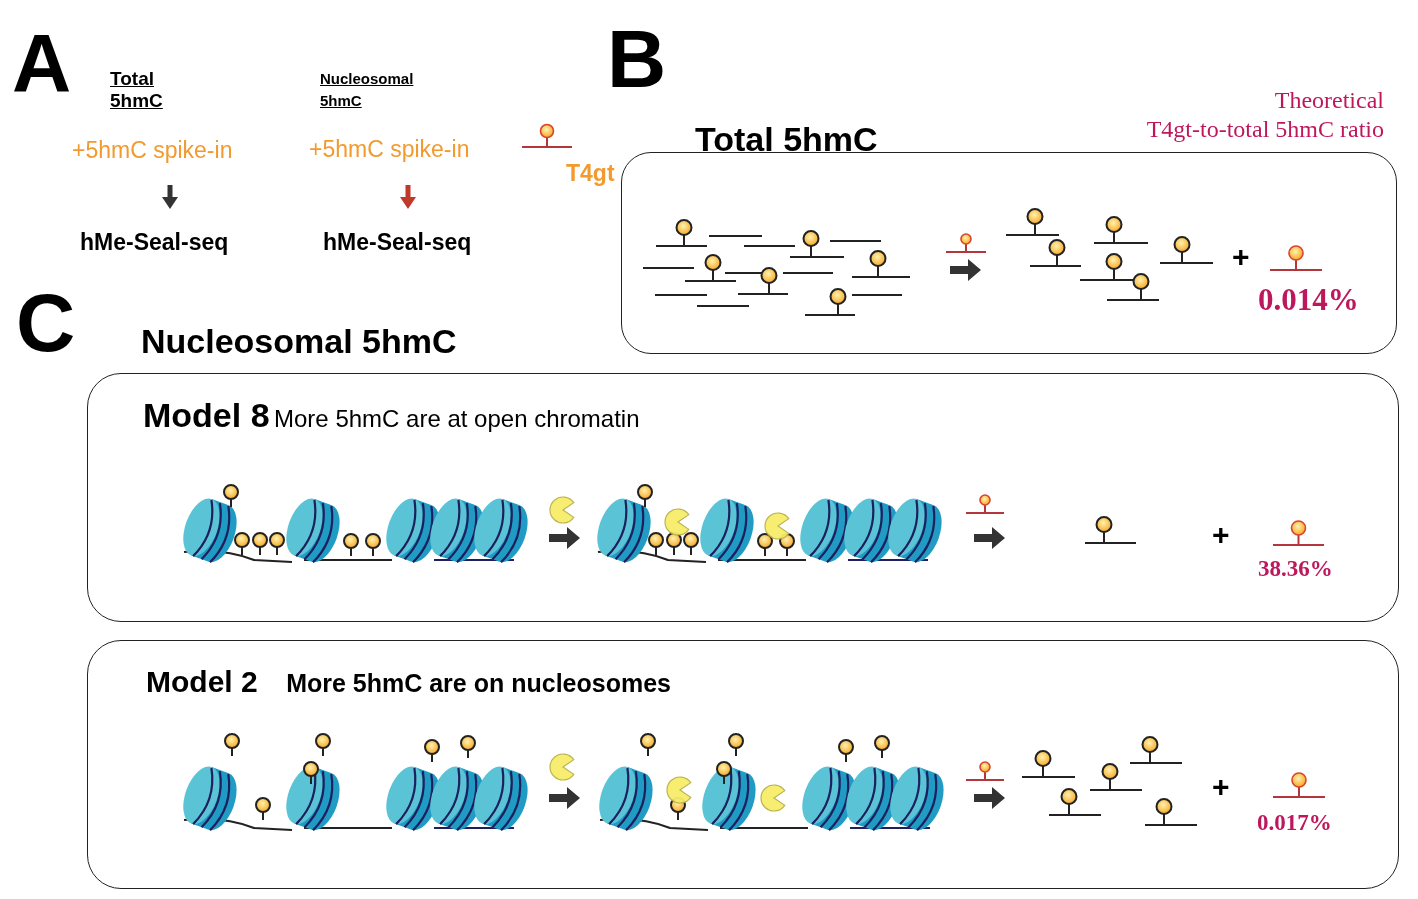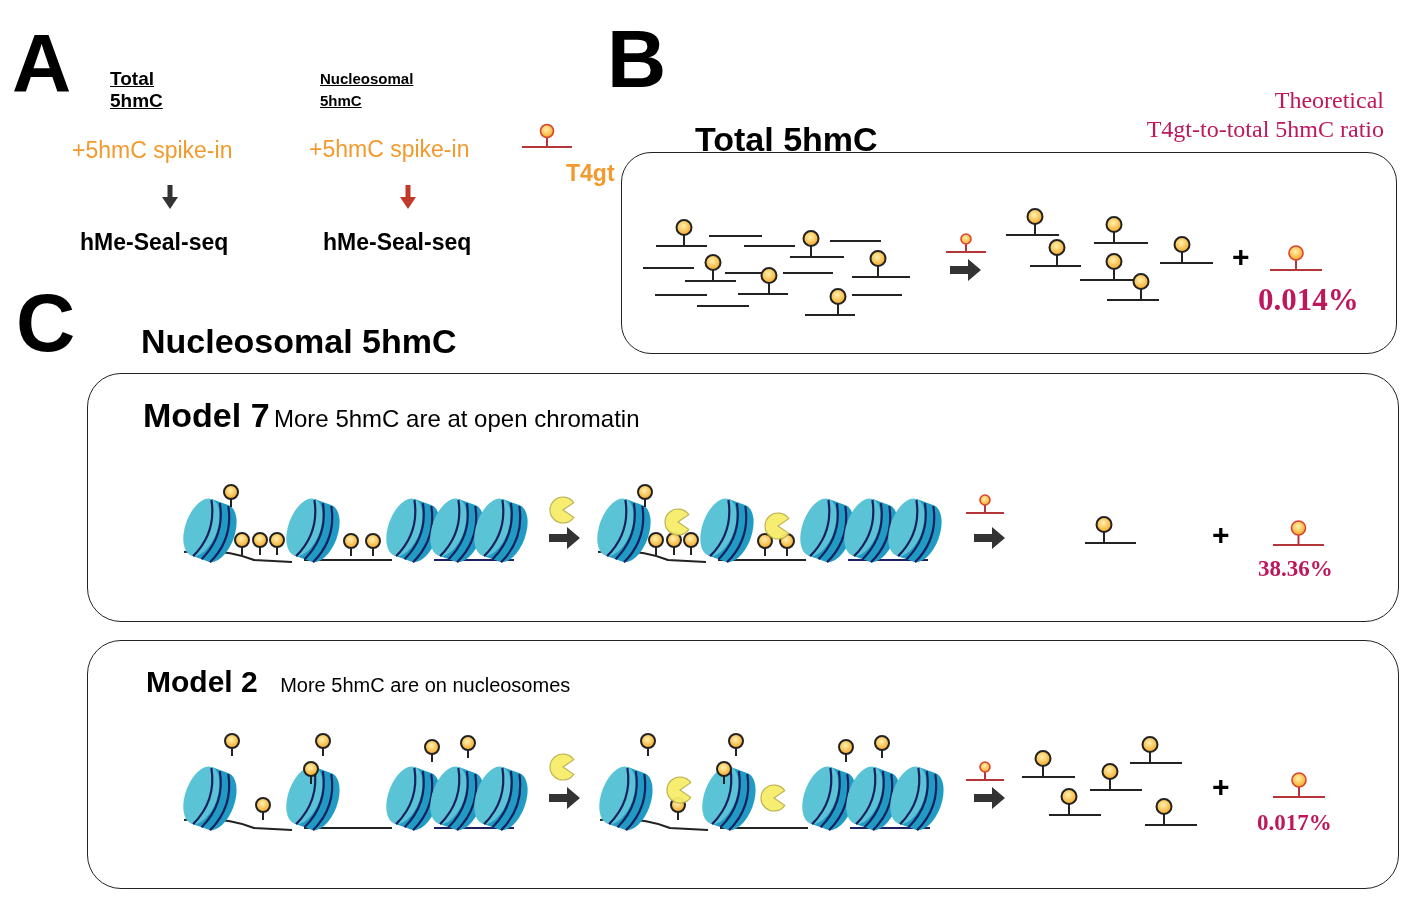--- a/index.html
+++ b/index.html
@@ -43,30 +43,30 @@
 </div>
 <div class="box" style="left:621px;top:152px;width:776px;height:202px;border-radius:30px;"></div>
 <div class="abs bold" style="left:1232px;top:240px;font-size:30px;">+</div>
 <div class="abs bold red" style="left:1258px;top:282px;font-size:31px;">0.014%</div>
 
 <div class="abs panel-letter" style="left:16px;top:282px;">C</div>
 <div class="abs bold" style="left:141px;top:322px;font-size:34px;">Nucleosomal 5hmC</div>
 
 <div class="box" style="left:87px;top:373px;width:1312px;height:249px;"></div>
 <div class="abs" style="left:143px;top:396px;">
-  <span class="bold" style="font-size:34px;">Model 7</span>
+  <span class="bold" style="font-size:34px;">Model 8</span>
   <span style="font-size:24px;">More 5hmC are at open chromatin</span>
 </div>
 <div class="abs bold" style="left:1212px;top:518px;font-size:30px;">+</div>
 <div class="abs bold red" style="left:1258px;top:556px;font-size:23px;">38.36%</div>
 
 <div class="box" style="left:87px;top:640px;width:1312px;height:249px;"></div>
 <div class="abs" style="left:146px;top:665px;">
   <span class="bold" style="font-size:30px;">Model 2</span>
-  <span style="font-size:20px;margin-left:18px;">More 5hmC are on nucleosomes</span>
+  <span style="font-size:25px;margin-left:24px;font-weight:bold;">More 5hmC are on nucleosomes</span>
 </div>
 <div class="abs bold" style="left:1212px;top:770px;font-size:30px;">+</div>
 <div class="abs bold red" style="left:1257px;top:810px;font-size:23px;">0.017%</div>
 
 <svg class="layer" id="gfx" width="1418" height="899" xmlns="http://www.w3.org/2000/svg">
   <defs>
     <radialGradient id="beadGrad" cx="45%" cy="40%" r="60%">
       <stop offset="0%" stop-color="#fff2b0"></stop>
       <stop offset="100%" stop-color="#f7a823"></stop>
     </radialGradient>

